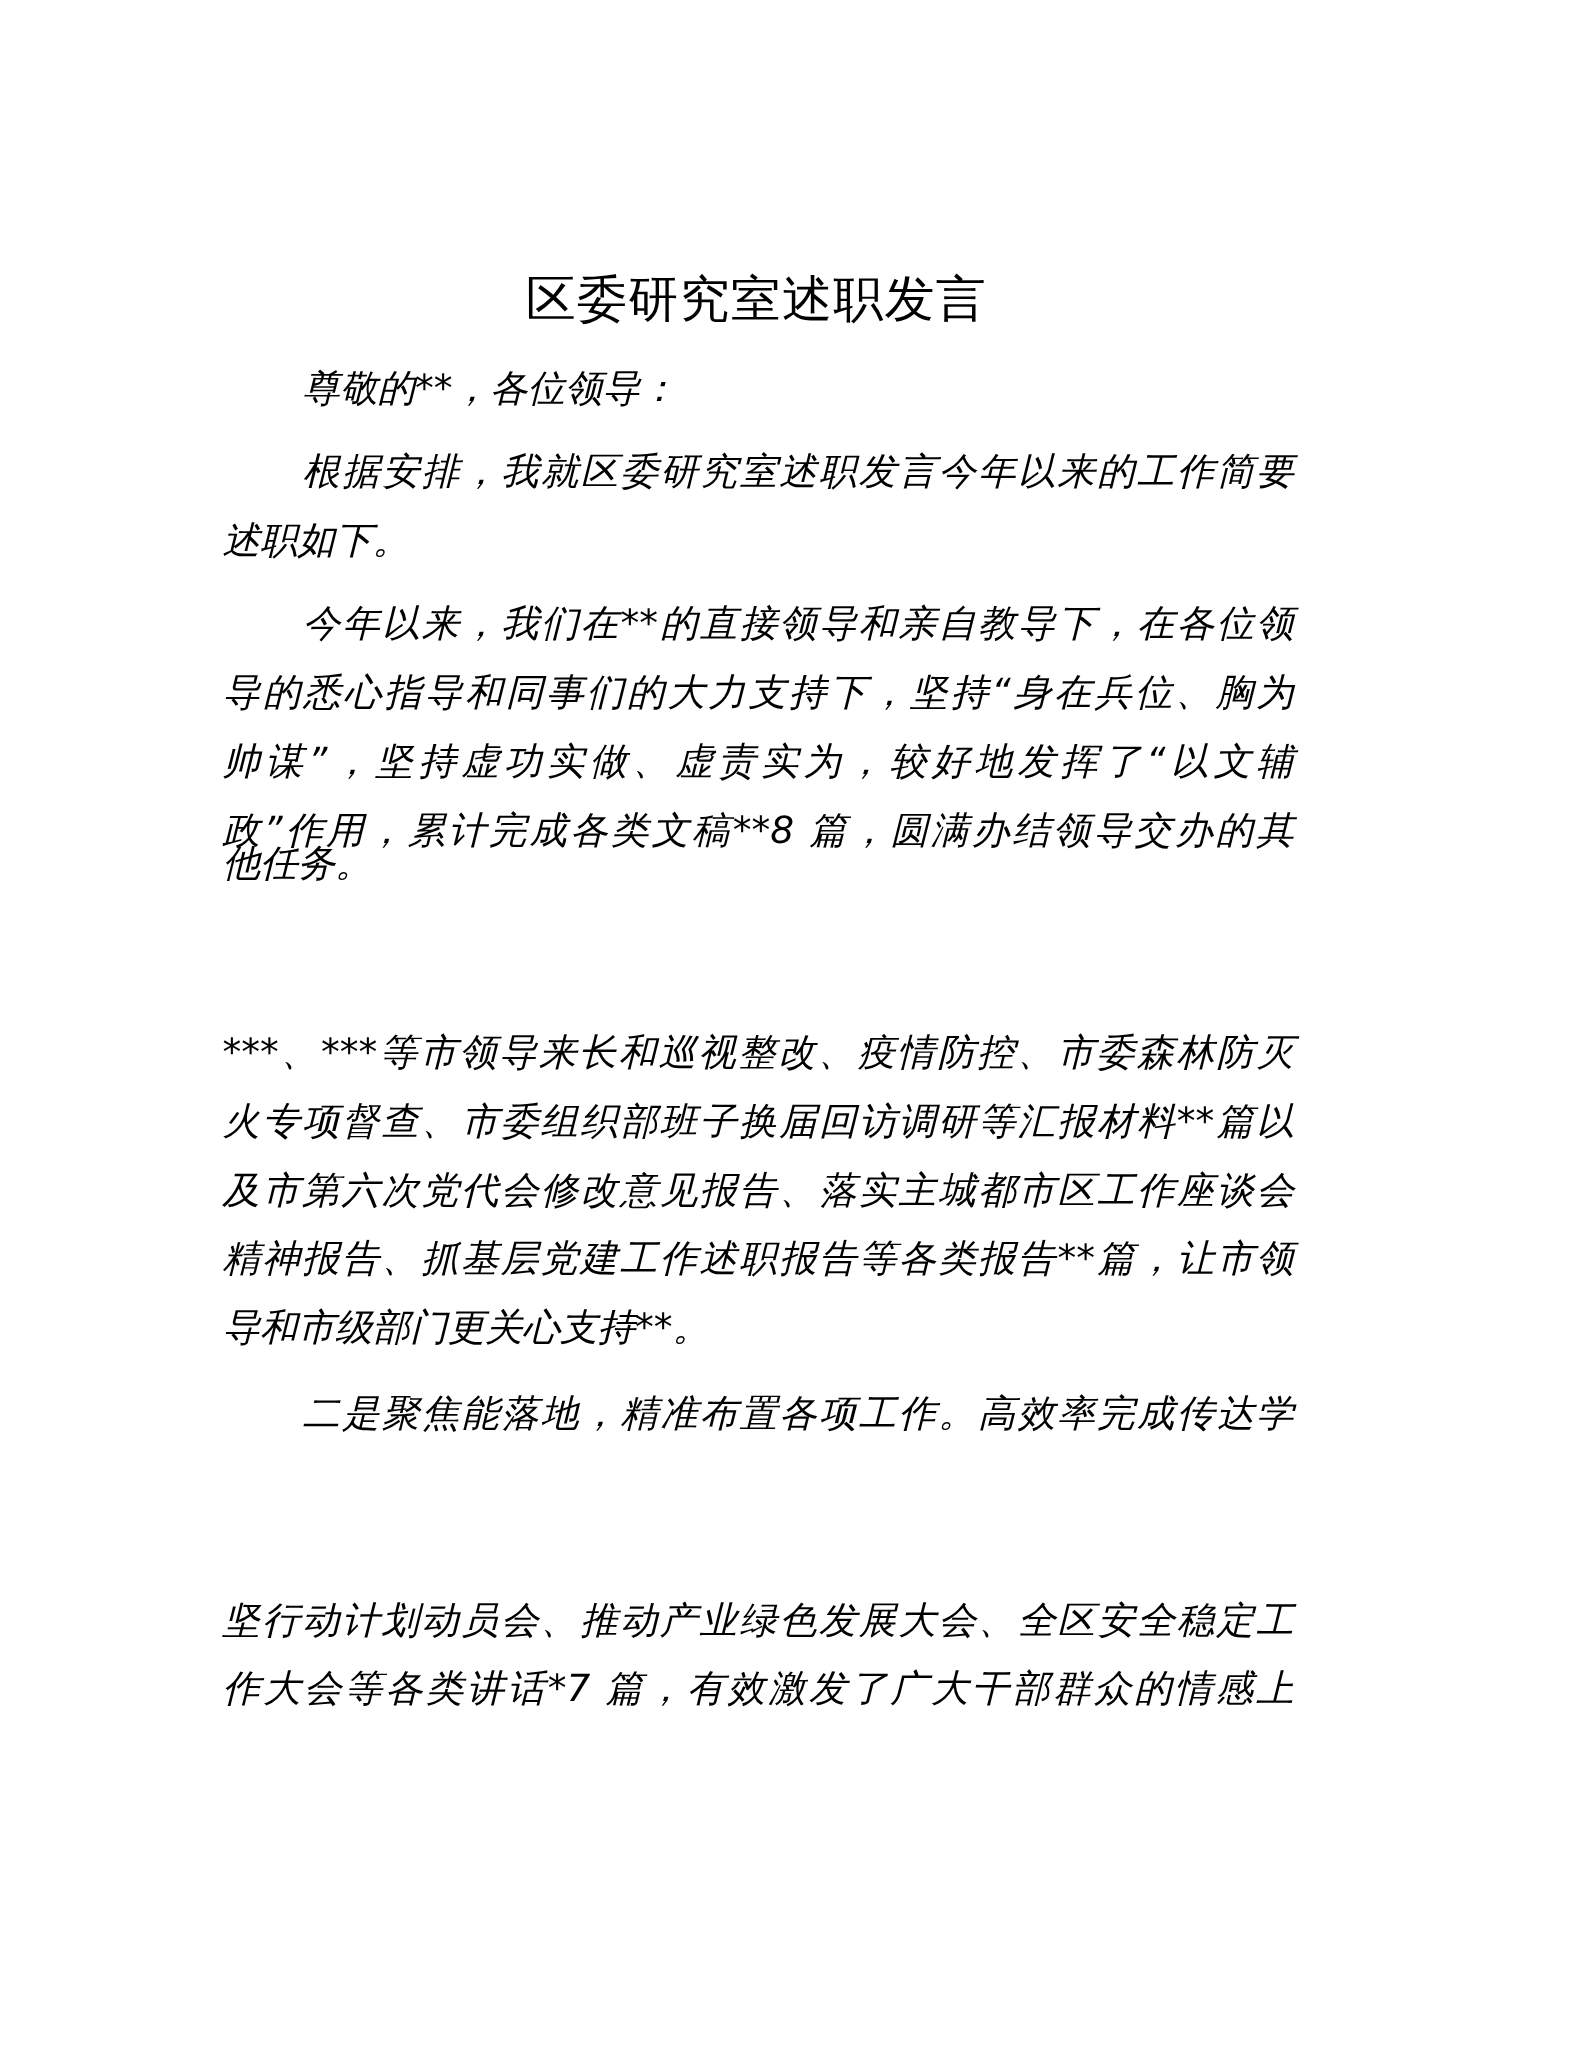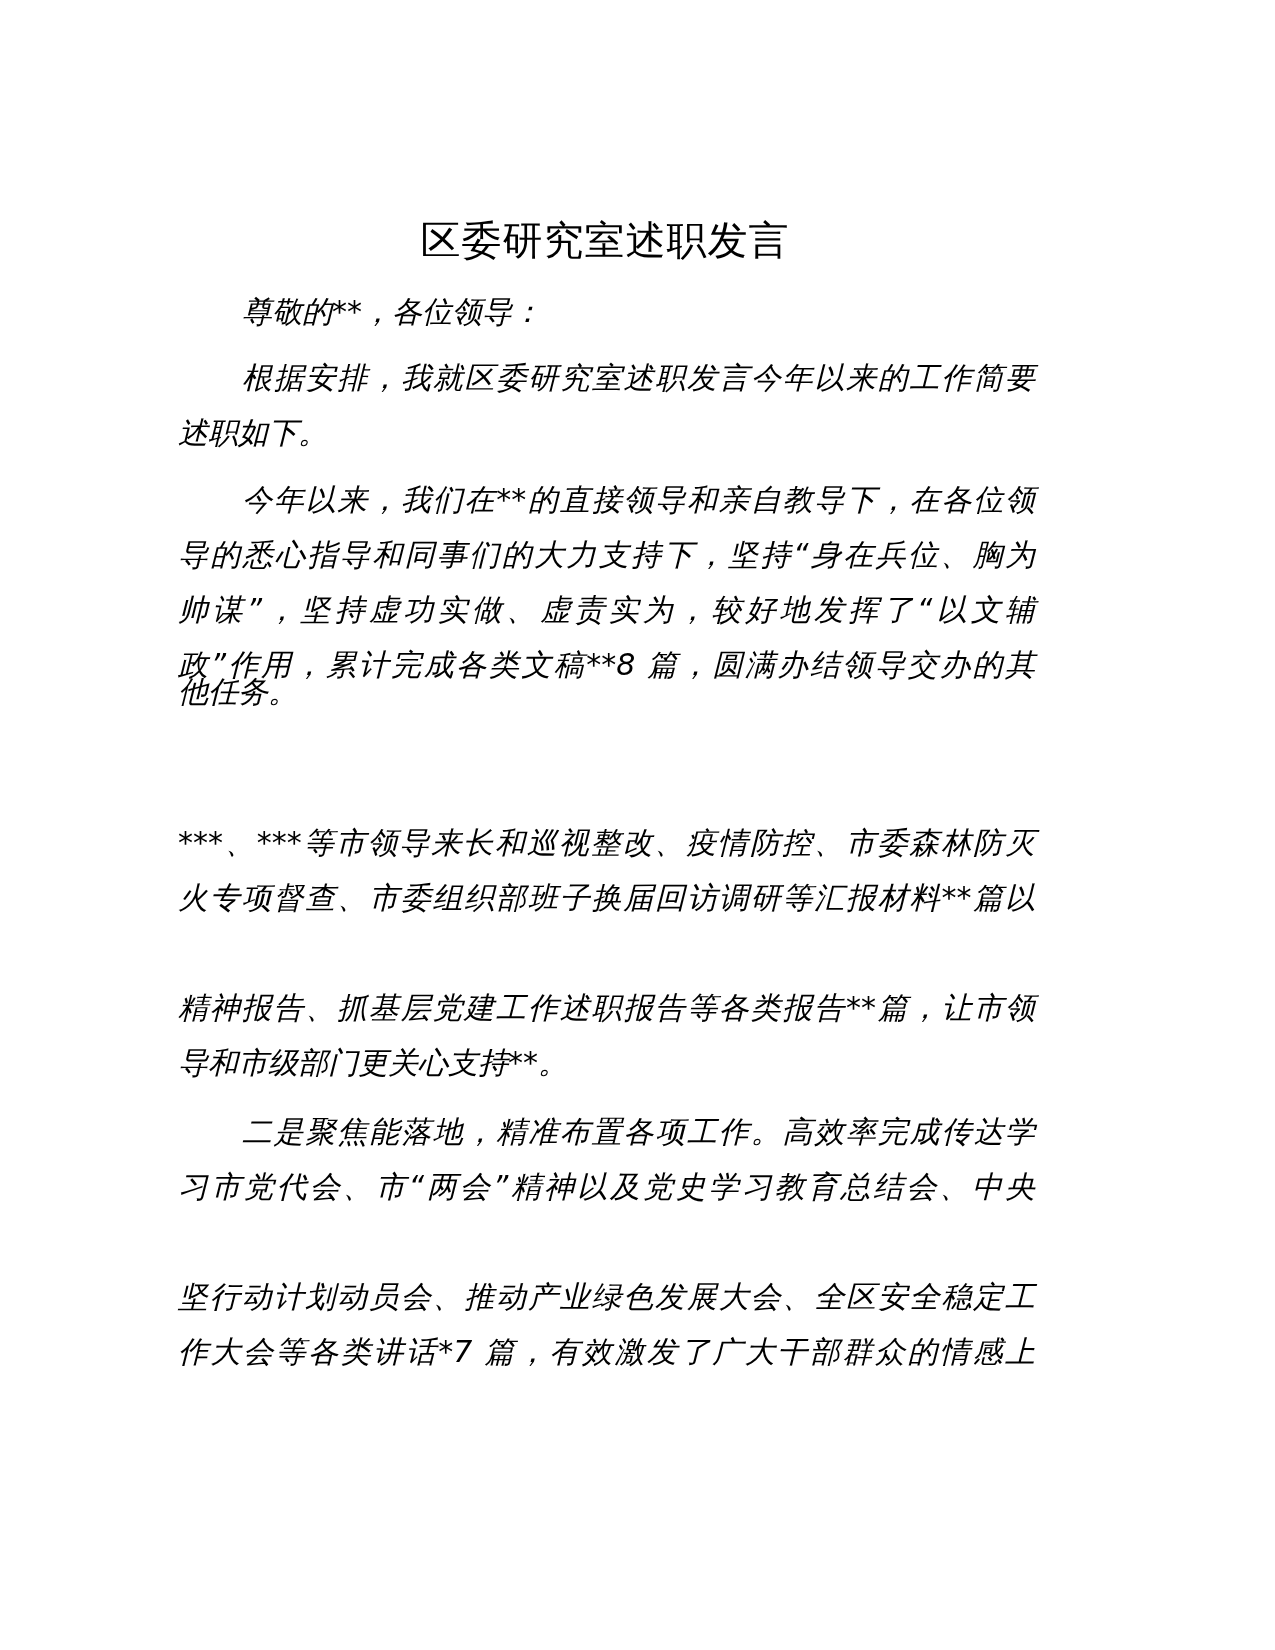--- a/index.html
+++ b/index.html
@@ -25,20 +25,20 @@
   <div class="line last" style="top:413px">述职如下。</div>
 
   <div class="line indent" style="top:480px">今年以来，我们在**的直接领导和亲自教导下，在各位领</div>
   <div class="line" style="top:535px">导的悉心指导和同事们的大力支持下，坚持“身在兵位、胸为</div>
   <div class="line" style="top:590px">帅谋”，坚持虚功实做、虚责实为，较好地发挥了“以文辅</div>
   <div class="line" style="top:645px">政”作用，累计完成各类文稿**8 篇，圆满办结领导交办的其</div>
   <div class="line last" style="top:672px">他任务。</div>
 
   <div class="line" style="top:823px">***、***等市领导来长和巡视整改、疫情防控、市委森林防灭</div>
   <div class="line" style="top:878px">火专项督查、市委组织部班子换届回访调研等汇报材料**篇以</div>
+  <div class="line" style="top:933px">及市第六次党代会修改意见报告、落实主城都市区工作座谈会</div>
   <div class="line" style="top:988px">精神报告、抓基层党建工作述职报告等各类报告**篇，让市领</div>
   <div class="line last" style="top:1043px">导和市级部门更关心支持**。</div>
 
   <div class="line indent" style="top:1112px">二是聚焦能落地，精准布置各项工作。高效率完成传达学</div>
-  <div class="line" style="top:1167px">习市党代会、市“两会”精神以及党史学习教育总结会、中央</div>
   <div class="line" style="top:1277px">坚行动计划动员会、推动产业绿色发展大会、全区安全稳定工</div>
   <div class="line" style="top:1332px">作大会等各类讲话*7 篇，有效激发了广大干部群众的情感上</div>
 </div>
 
 </body></html>

